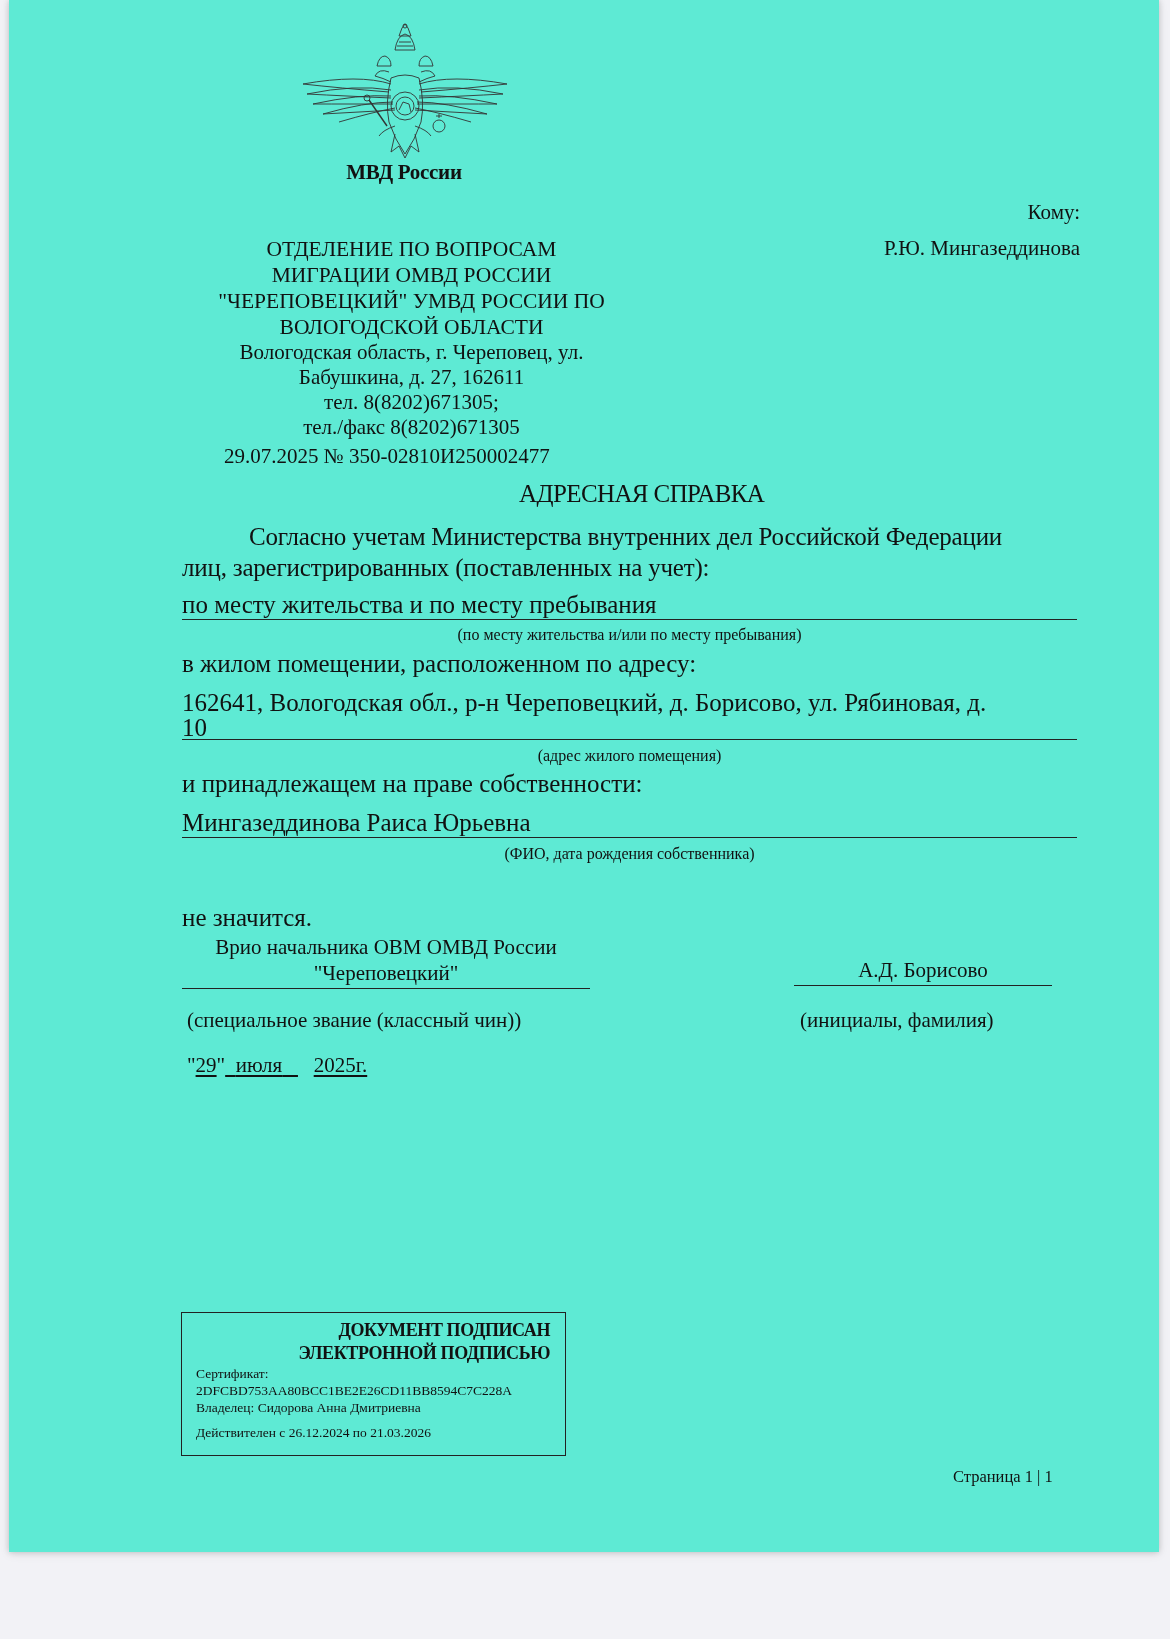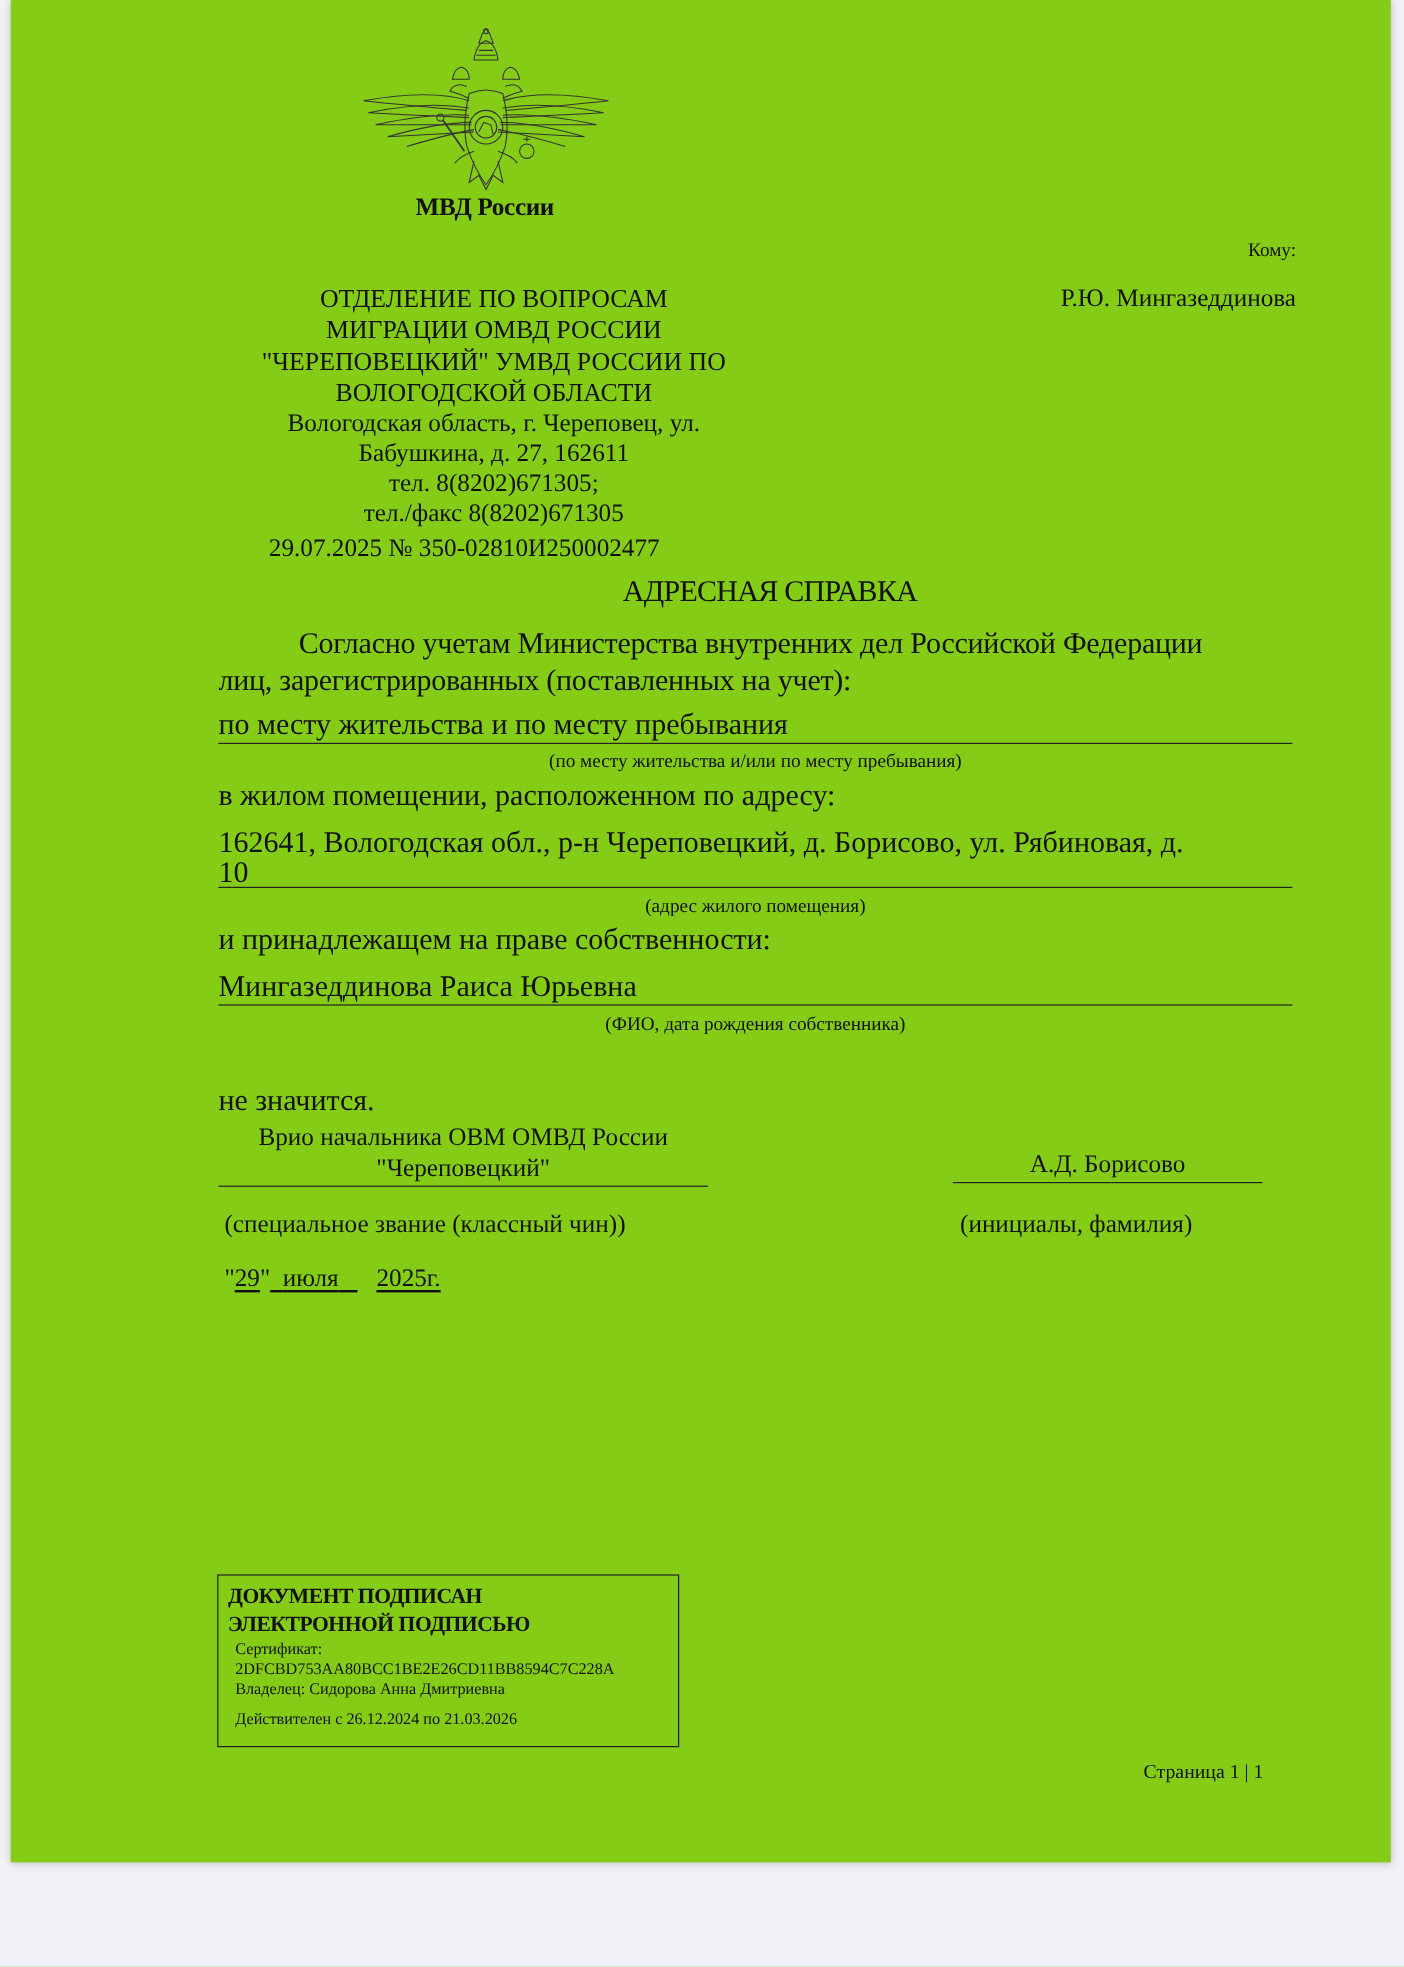--- a/index.html
+++ b/index.html
@@ -4,45 +4,45 @@
 <style>
   html, body { margin: 0; padding: 0; }
   body {
     width: 1170px; height: 1639px; position: relative; overflow: hidden;
     background: #f2f2f6;
     font-family: "Liberation Serif", "DejaVu Serif", serif;
     color: #111;
   }
   .page {
     position: absolute; left: 9px; top: 0; width: 1150px; height: 1552px;
-    background: #84cc16;
+    background: #5eead4;
     box-shadow: 0 0 6px rgba(0,0,0,0.18), 0 2px 10px rgba(0,0,0,0.08);
   }
   .abs { position: absolute; }
   .emblem { left: 290px; top: 22px; width: 220px; height: 138px; }
   .ministry { left: 260px; top: 160px; width: 270px; text-align: center; font-weight: bold; font-size: 21px; letter-spacing: -0.3px; }
   .org { left: 170px; top: 203px; width: 465px; text-align: center; font-size: 21.5px; line-height: 26px; margin-top: 33px; }
   .org .small { font-size: 21px; line-height: 25px; }
   .regnum { left: 215px; top: 444px; font-size: 21px; }
-  .to-label { right: 79px; top: 200px; font-size: 16px; text-align: right; }
+  .to-label { right: 79px; top: 200px; font-size: 21px; text-align: right; }
   .to-name { right: 79px; top: 236px; font-size: 21px; text-align: right; }
   .title { left: 510px; top: 480px; font-size: 25px; font-weight: normal; letter-spacing: -0.6px; }
   .para { left: 173px; top: 521px; width: 920px; font-size: 25px; line-height: 31px; letter-spacing: -0.2px; }
   .para .indent { display: inline-block; width: 67px; }
   .fill { left: 173px; width: 895px; font-size: 25px; line-height: 28px; border-bottom: 1.5px solid #222; }
   .hint { left: 173px; width: 895px; text-align: center; font-size: 16px; }
   .line { left: 173px; font-size: 25px; }
   .sig-title { left: 173px; top: 934px; width: 408px; text-align: center; font-size: 21px; line-height: 26px; border-bottom: 1.5px solid #222; padding-bottom: 2px; }
   .sig-name { left: 785px; top: 958px; width: 258px; text-align: center; font-size: 21px; border-bottom: 1.5px solid #222; padding-bottom: 2px; }
   .sig-hint-left { left: 178px; top: 1008px; font-size: 21px; }
   .sig-hint-right { left: 791px; top: 1008px; font-size: 21px; }
   .date { left: 178px; top: 1053px; font-size: 21px; }
   .date u { text-underline-offset: 3px; }
   .cert { left: 172px; top: 1312px; width: 385px; height: 144px; border: 1.5px solid #222; box-sizing: border-box; padding: 6px 0 0 14px; }
-  .cert-title { width: 360px; text-align: left; font-weight: bold; font-size: 18px; line-height: 23px; margin-left: -6px; letter-spacing: -0.4px; }
+  .cert-title { width: 360px; text-align: right; font-weight: bold; font-size: 18px; line-height: 23px; margin-left: -6px; letter-spacing: -0.4px; }
   .cert-line { font-size: 13.5px; line-height: 17px; }
   .cert-line.gap { margin-top: 8px; }
   .pagenum { left: 944px; top: 1467px; font-size: 16.5px; }
 </style>
 </head>
 <body>
 
 <div class="page">
 
   <div class="abs emblem">

